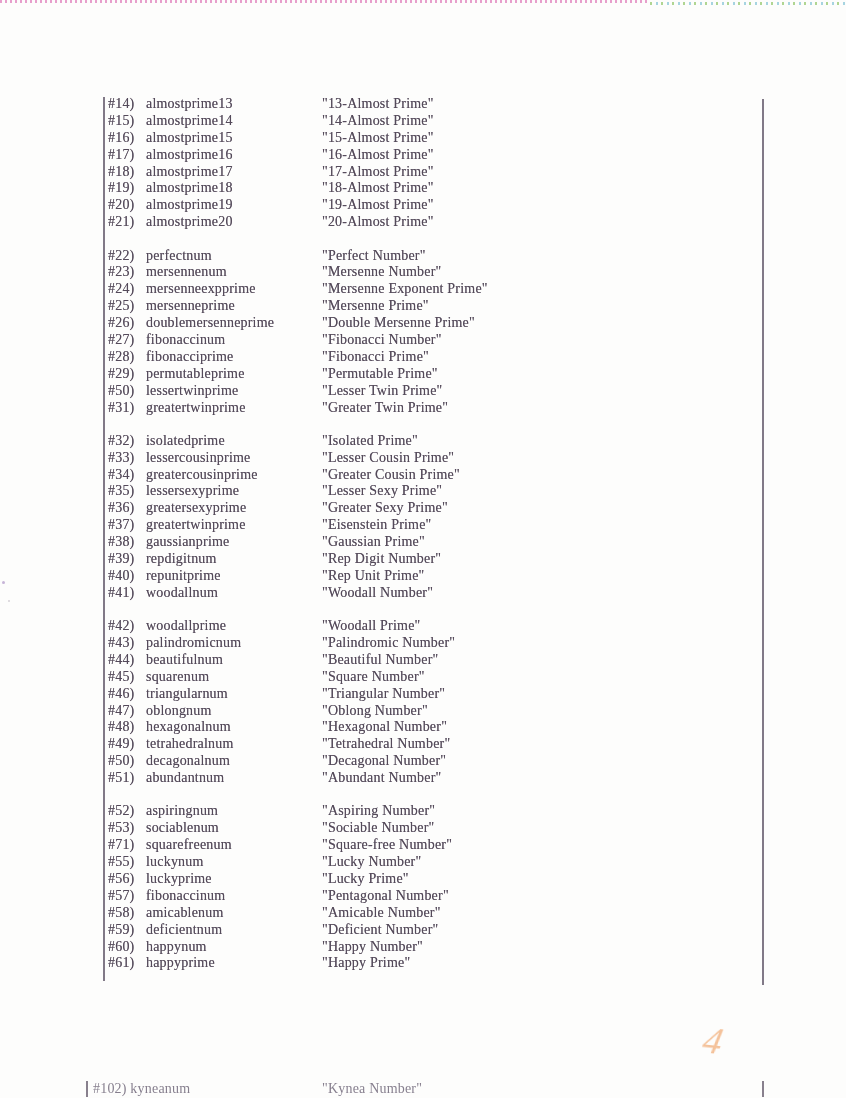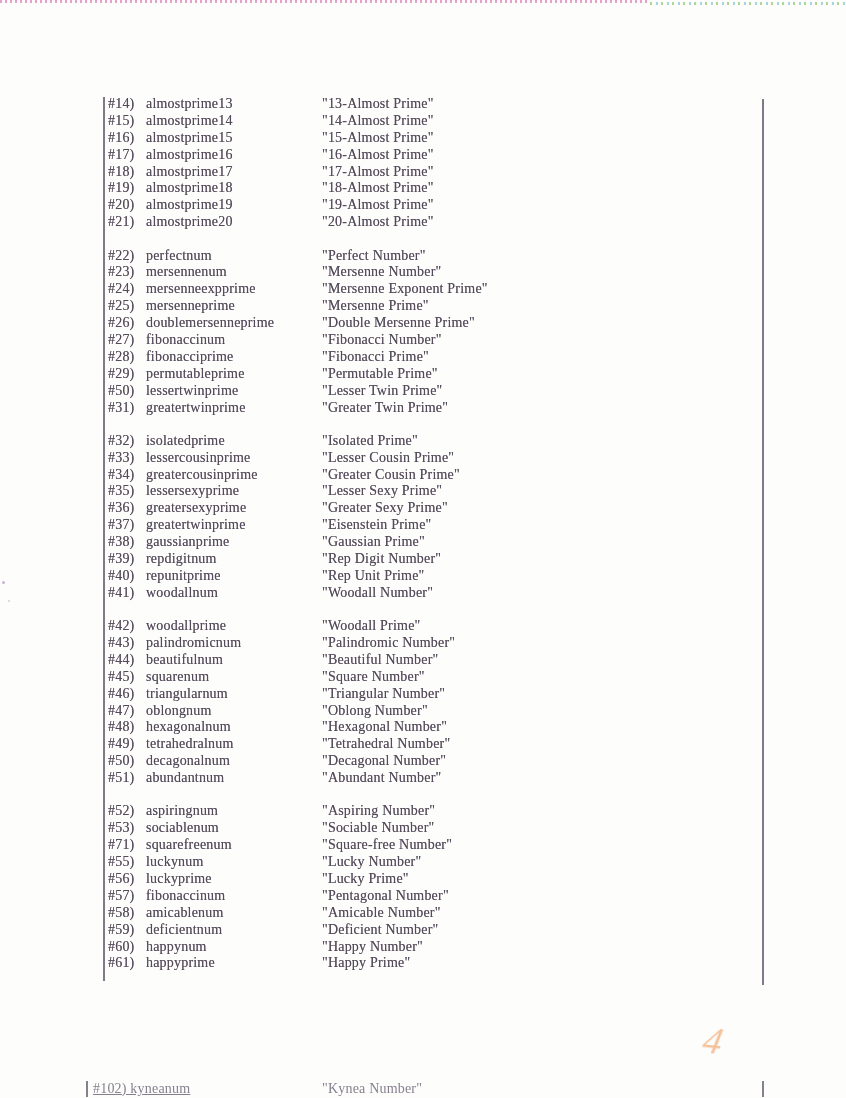--- a/index.html
+++ b/index.html
@@ -56,21 +56,21 @@
     letter-spacing: 0.2px;
     color: #685f72;
     opacity: 0.8;
     filter: blur(0.7px);
   }
   .cutoff-row .tick {
     position: absolute; top: 0; width: 2px; height: 16px; background: #6b6272;
   }
   .cutoff-row .tick-left  { left: 86px; }
   .cutoff-row .tick-right { left: 762px; }
-  .cutoff-row .cut-num  { position: absolute; left: 93px; text-decoration: underline; }
+  .cutoff-row .cut-num  { position: absolute; left: 93px; }
   .cutoff-row .cut-desc { position: absolute; left: 322px; }
 
   
   .handwritten-page-number {
     position: absolute;
     left: 703px; top: 1018px;
     width: 48px; height: 52px;
     font-size: 38px;
     font-style: italic;
     color: #f0a468;

